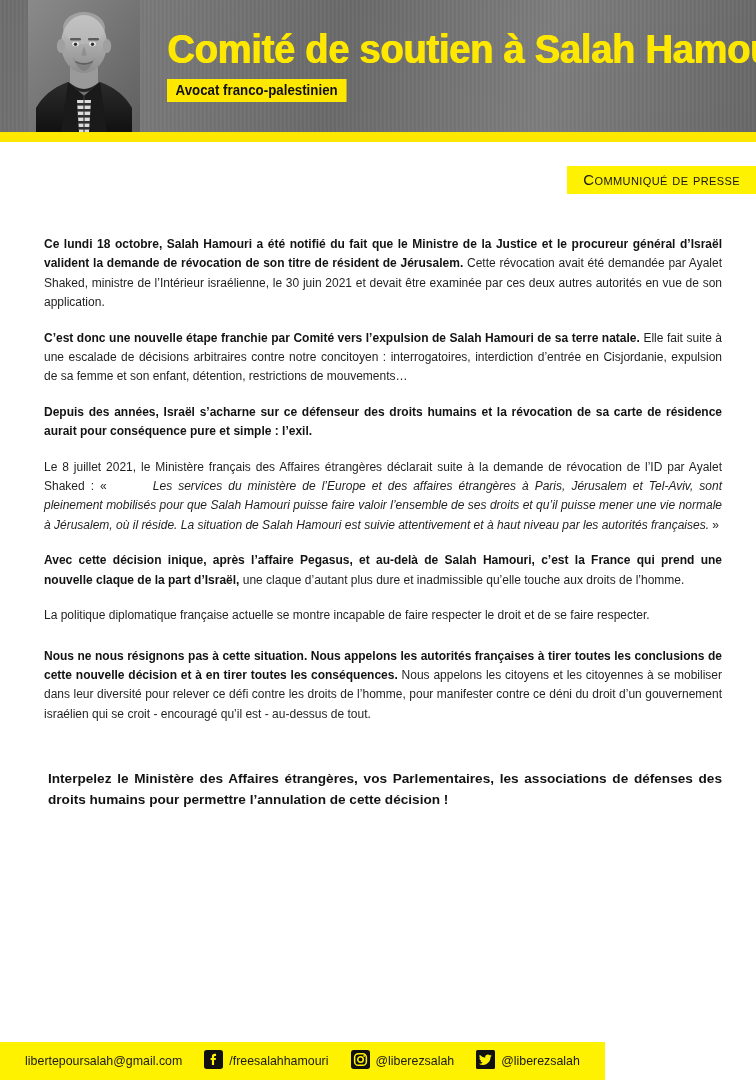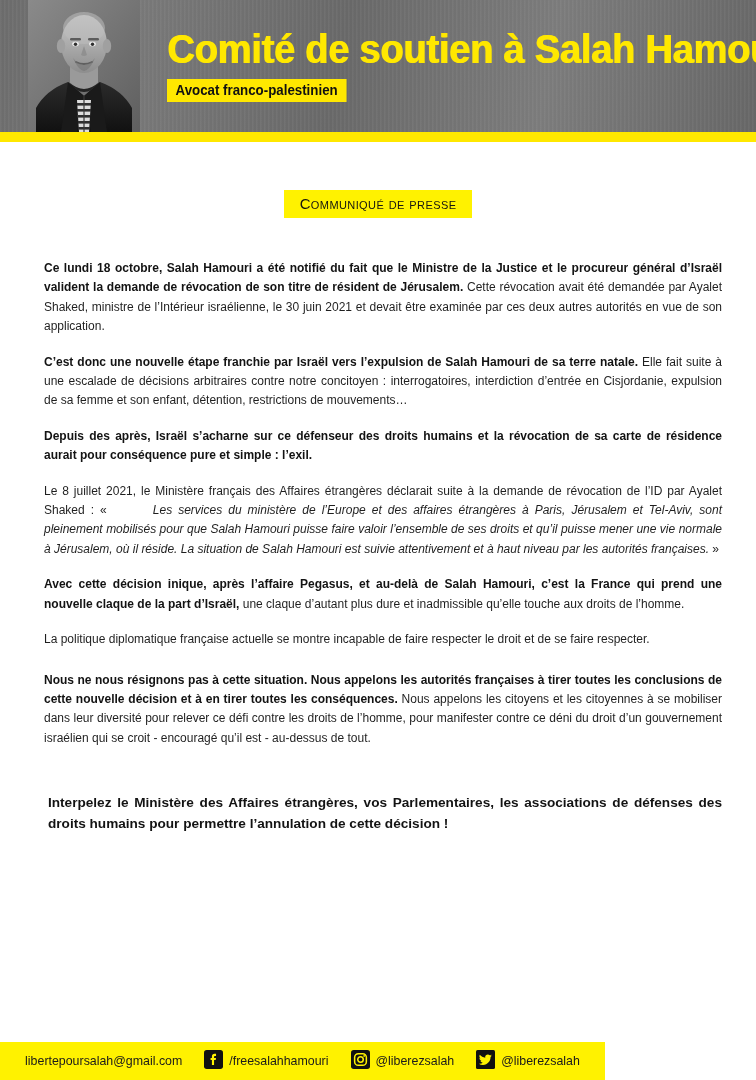--- a/index.html
+++ b/index.html
@@ -80,22 +80,22 @@
     height: 10px;
     background: #ffe800;
   }
 
   
   .page {
     padding: 0 0 0 0;
     position: relative;
   }
   .badge-row {
-    text-align: center;
-    margin-top: 48px;
+    text-align: right;
+    margin-top: 24px;
   }
   .badge {
     display: inline-block;
     background: #fff200;
     color: #16160f;
     font-family: "Liberation Sans", sans-serif;
     font-size: 15px;
     font-variant: small-caps;
     letter-spacing: 0.4px;
     padding: 5px 16px 6px 16px;
@@ -239,25 +239,25 @@
   </div>
 
 
   <div class="content">
 
     <p class="para">
       <b>Ce lundi 18 octobre, Salah Hamouri a été notifié du fait que le Ministre de la Justice et le procureur général d’Israël valident la demande de révocation de son titre de résident de Jérusalem.</b><span> Cette révocation avait été demandée par Ayalet Shaked, ministre de l’Intérieur israélienne, le 30 juin 2021 et devait être examinée par ces deux autres autorités en vue de son application.</span>
     </p>
 
     <p class="para">
-      <b>C’est donc une nouvelle étape franchie par Israël vers l’expulsion de Salah Hamouri de sa terre natale.</b><span> Elle fait suite à une escalade de décisions arbitraires contre notre concitoyen : interrogatoires, interdiction d’entrée en Cisjordanie, expulsion de sa femme et son enfant, détention, restrictions de mouvements…</span>
-    </p>
-
-    <p class="para">
-      <b>Depuis des après, Israël s’acharne sur ce défenseur des droits humains et la révocation de sa carte de résidence aurait pour conséquence pure et simple : l’exil.</b>
+      <b>C’est donc une nouvelle étape franchie par Comité vers l’expulsion de Salah Hamouri de sa terre natale.</b><span> Elle fait suite à une escalade de décisions arbitraires contre notre concitoyen : interrogatoires, interdiction d’entrée en Cisjordanie, expulsion de sa femme et son enfant, détention, restrictions de mouvements…</span>
+    </p>
+
+    <p class="para">
+      <b>Depuis des années, Israël s’acharne sur ce défenseur des droits humains et la révocation de sa carte de résidence aurait pour conséquence pure et simple : l’exil.</b>
     </p>
 
     <p class="para">
       <span>Le 8 juillet 2021, le Ministère français des Affaires étrangères déclarait suite à la demande de révocation de l’ID par Ayalet Shaked : « </span><i>Les services du ministère de l’Europe et des affaires étrangères à Paris, Jérusalem et Tel-Aviv, sont pleinement mobilisés pour que Salah Hamouri puisse faire valoir l’ensemble de ses droits et qu’il puisse mener une vie normale à Jérusalem, où il réside. La situation de Salah Hamouri est suivie attentivement et à haut niveau par les autorités françaises.</i><span> »</span>
     </p>
 
     <p class="para">
       <b>Avec cette décision inique, après l’affaire Pegasus, et au-delà de Salah Hamouri, c’est la France qui prend une nouvelle claque de la part d’Israël,</b><span> une claque d’autant plus dure et inadmissible qu’elle touche aux droits de l’homme.</span>
     </p>
 

